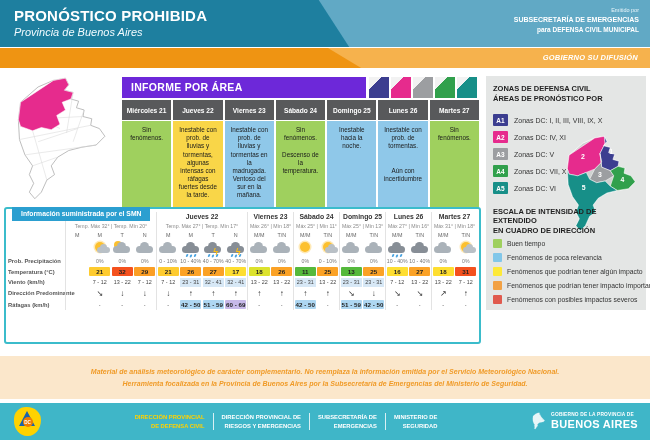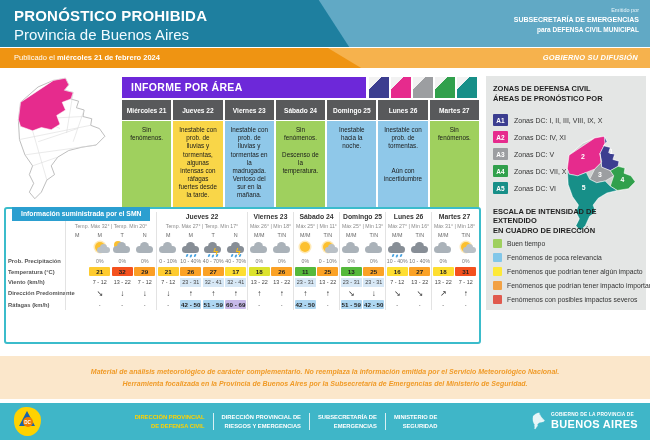--- a/index.html
+++ b/index.html
@@ -4,21 +4,21 @@
 <style>
   html,body{margin:0;padding:0;background:#fff;}
   .page{position:relative;width:650px;height:440px;background:#fff;overflow:hidden;
         font-family:"Liberation Sans",sans-serif;-webkit-font-smoothing:antialiased;}
 
   
   .hdr{position:absolute;left:0;top:0;width:650px;height:47px;background:#1e7f9f;}
   .hdr-right{position:absolute;top:0;right:0;height:47px;left:312px;background:#61a9c5;
              clip-path:polygon(2% 0,100% 0,100% 100%,11% 100%);}
   .hdr-title{position:absolute;left:14px;top:7px;font-size:15px;font-weight:bold;color:#fff;letter-spacing:.2px;}
-  .hdr-sub{position:absolute;left:14px;top:26px;font-size:15px;color:#f2fbff;}
+  .hdr-sub{position:absolute;left:14px;top:26px;font-size:11px;color:#f2fbff;font-style:italic;}
   .emitted{position:absolute;right:11px;top:7px;text-align:right;color:#fff;line-height:1.45;}
   .em1{font-size:5.5px;color:#eaf6fb;}
   .em2{font-size:7px;font-weight:bold;}
   .em3{font-size:6.5px;font-weight:bold;}
 
   
   .pub{position:absolute;left:0;top:48px;width:650px;height:20px;background:#ef9412;}
   .pub-right{position:absolute;top:0;right:0;height:20px;left:318px;background:#f6b24d;
              clip-path:polygon(3% 0,100% 0,100% 100%,13% 100%);}
   .pub-text{position:absolute;left:14px;top:0;line-height:20px;font-size:7.5px;color:#fff;}
@@ -134,21 +134,20 @@
     <div class="hdr-sub">Provincia de Buenos Aires</div>
     <div class="emitted">
       <div class="em1">Emitido por</div>
       <div class="em2">SUBSECRETARÍA DE EMERGENCIAS</div>
       <div class="em3">para DEFENSA CIVIL MUNICIPAL</div>
     </div>
   </div>
 
   <div class="pub">
     <div class="pub-right"></div>
-    <div class="pub-text"><span>Publicado el </span><b>miércoles 21 de febrero 2024</b></div>
     <div class="pub-restrict">GOBIERNO SU DIFUSIÓN</div>
   </div>
 
   <svg class="map-left" viewBox="0 0 100 115">
     <path d="M30 10 L44 4 L55 2 L58 8 L54 13 L62 15 L60 21 L67 23 L65 29 L72 31 L71 37 L79 39 L78 45 L86 48 L91 55 L83 63 L70 65 L58 68 L48 74 L42 82 L45 90 L38 95 L33 106 L27 112 L22 106 L26 98 L22 90 L25 82 L18 72 L13 58 L12 40 L14 24 Z" fill="#ffffff" stroke="#b5b5b5" stroke-width="0.8"></path>
     <g stroke="#d8d8d8" stroke-width="0.5" fill="none">
       <path d="M14 24 L60 21 M12 40 L71 37 M13 58 L78 45 M18 72 L83 63 M25 82 L48 74 M44 4 L42 49 M62 15 L56 52 M72 31 L62 60 M25 50 L38 95 M55 2 L50 22"></path>
       <path d="M20 33 L50 48 M30 60 L66 48 M40 26 L24 48"></path>
     </g>
     <path d="M14 24 L44 4 L55 2 L58 8 L54 13 L62 15 L60 21 L52 24 L55 31 L47 36 L50 44 L42 49 L33 47 L25 50 L14 46 L12 40 Z" fill="#e62b8d" stroke="#ffffff" stroke-width="0.5"></path>

